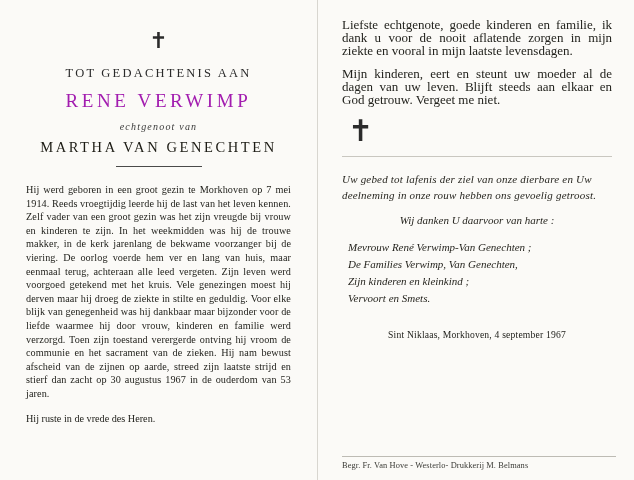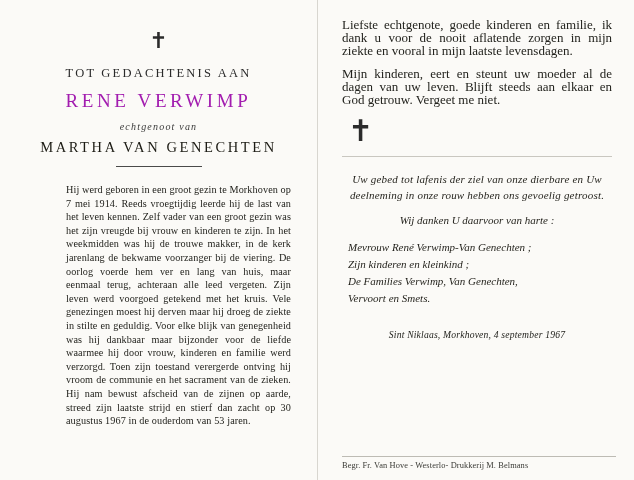--- a/index.html
+++ b/index.html
@@ -84,21 +84,20 @@
     background: #4a4a4a;
     margin: 10px auto 16px auto;
   }
   .body-text {
     font-size: 10.2px;
     line-height: 13.6px;
     text-align: justify;
     color: #23231e;
     letter-spacing: 0.1px;
     hyphens: auto;
-    margin-left: 40px;
   }
   .closing-line {
     font-size: 10.2px;
     line-height: 13.6px;
     color: #23231e;
     margin-top: 11px;
   }
 
   
   .r-top {
@@ -119,21 +118,20 @@
   }
   .prayer-box {
     border-top: 1px solid #c9c7c0;
     margin-top: 10px;
     padding-top: 14px;
   }
   .prayer {
     font-style: italic;
     font-size: 11px;
     line-height: 16px;
-    text-align: center;
     color: #201f19;
     letter-spacing: 0.2px;
   }
   .thanks {
     font-style: italic;
     font-size: 11px;
     line-height: 16px;
     text-align: center;
     color: #201f19;
     margin-top: 9px;
@@ -148,21 +146,20 @@
   }
   .family-list div {
     white-space: nowrap;
   }
   .place-date {
     font-size: 9.6px;
     text-align: center;
     color: #23231e;
     margin-top: 22px;
     letter-spacing: 0.2px;
-    font-style: italic;
   }
   .printer {
     position: absolute;
     left: 24px;
     right: 18px;
     bottom: 10px;
     border-top: 1px solid #bdbbb4;
     padding-top: 4px;
     font-size: 8.4px;
     color: #3a3a35;
@@ -175,35 +172,36 @@
 <div class="card">
 
   <div class="page page-left">
     <div class="cross-small">✝</div>
     <div class="mem-line">TOT GEDACHTENIS AAN</div>
     <div class="name-main">RENE VERWIMP</div>
     <div class="spouse-line">echtgenoot van</div>
     <div class="name-spouse">MARTHA  VAN  GENECHTEN</div>
     <div class="rule"></div>
     <div class="body-text">Hij werd geboren in een groot gezin te Morkhoven op 7 mei 1914. Reeds vroegtijdig leerde hij de last van het leven kennen. Zelf vader van een groot gezin was het zijn vreugde bij vrouw en kinderen te zijn. In het weekmidden was hij de trouwe makker, in de kerk jarenlang de bekwame voorzanger bij de viering. De oorlog voerde hem ver en lang van huis, maar eenmaal terug, achteraan alle leed vergeten. Zijn leven werd voorgoed getekend met het kruis. Vele genezingen moest hij derven maar hij droeg de ziekte in stilte en geduldig. Voor elke blijk van genegenheid was hij dankbaar maar bijzonder voor de liefde waarmee hij door vrouw, kinderen en familie werd verzorgd. Toen zijn toestand verergerde ontving hij vroom de communie en het sacrament van de zieken. Hij nam bewust afscheid van de zijnen op aarde, streed zijn laatste strijd en stierf dan zacht op 30 augustus 1967 in de ouderdom van 53 jaren.</div>
+    <div class="closing-line">Hij ruste in de vrede des Heren.</div>
   </div>
 
   <div class="page page-right">
     <div class="r-top">
       <p>Liefste echtgenote, goede kinderen en familie, ik dank u voor de nooit aflatende zorgen in mijn ziekte en vooral in mijn laatste levensdagen.</p>
       <p>Mijn kinderen, eert en steunt uw moeder al de dagen van uw leven. Blijft steeds aan elkaar en God getrouw. Vergeet me niet.</p>
     </div>
     <div class="cross-big">✝</div>
     <div class="prayer-box">
       <div class="prayer">Uw gebed tot lafenis der ziel van onze dierbare en Uw deelneming in onze rouw hebben ons gevoelig getroost.</div>
       <div class="thanks">Wij danken U daarvoor van harte :</div>
       <div class="family-list">
         <div>Mevrouw René Verwimp-Van Genechten ;</div>
+        <div>De Families Verwimp, Van Genechten,</div>
         <div>Zijn kinderen en kleinkind ;</div>
-        <div>De Families Verwimp, Van Genechten,</div>
         <div>Vervoort en Smets.</div>
       </div>
       <div class="place-date">Sint Niklaas, Morkhoven, 4 september 1967</div>
     </div>
     <div class="printer">Begr. Fr. Van Hove - Westerlo- Drukkerij M. Belmans</div>
   </div>
 
 </div>
 
 </body></html>

